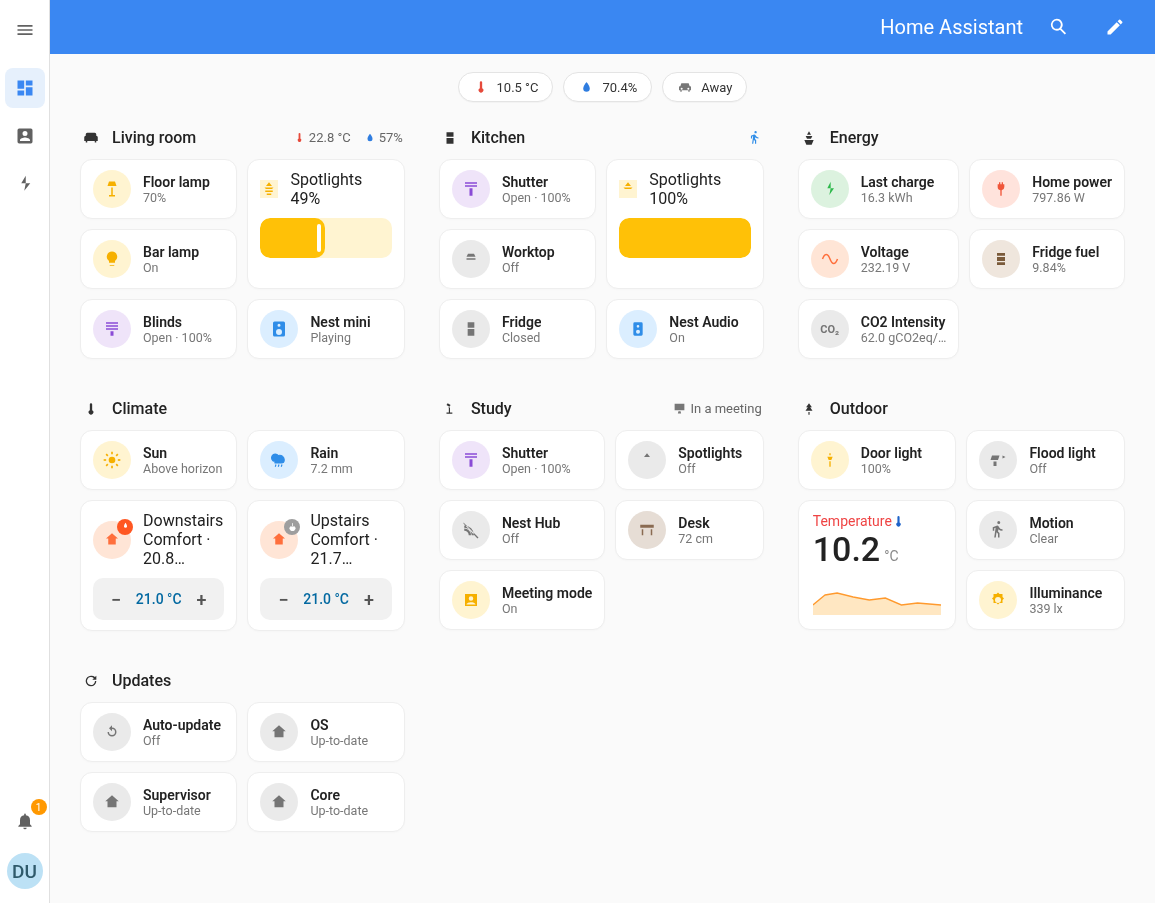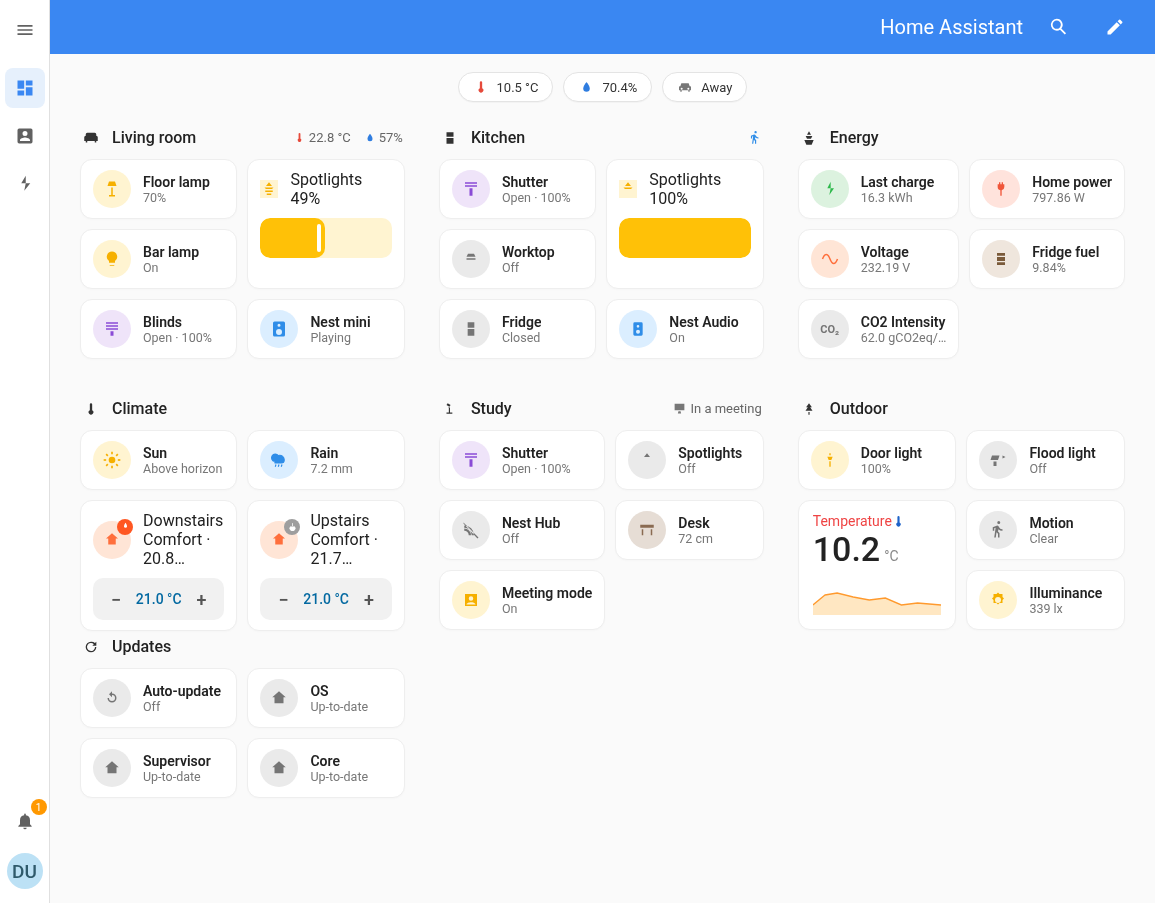--- a/index.html
+++ b/index.html
@@ -389,21 +389,21 @@
               </div>
               <div class="climate-ctrl">
                 <div class="btn">−</div>
                 <div class="val">21.0 °C</div>
                 <div class="btn">+</div>
               </div>
             </div>
           </div>
         </div>
 
-        <div class="section" style="">
+        <div class="section" style="margin-top:34px;">
           <div class="sec-head">
             <span class="hicon2">
                 <svg width="16" height="16" viewBox="0 0 24 24">
                   <path fill="currentColor" d="M12 4a8 8 0 108 8h-2a6 6 0 11-1.76-4.24L14 10h6V4l-2.05 2.05A8 8 0 0012 4z"></path>
                 </svg>
               </span>
             <span>Updates</span>
           </div>
           <div class="card-grid">
             <div class="card">

